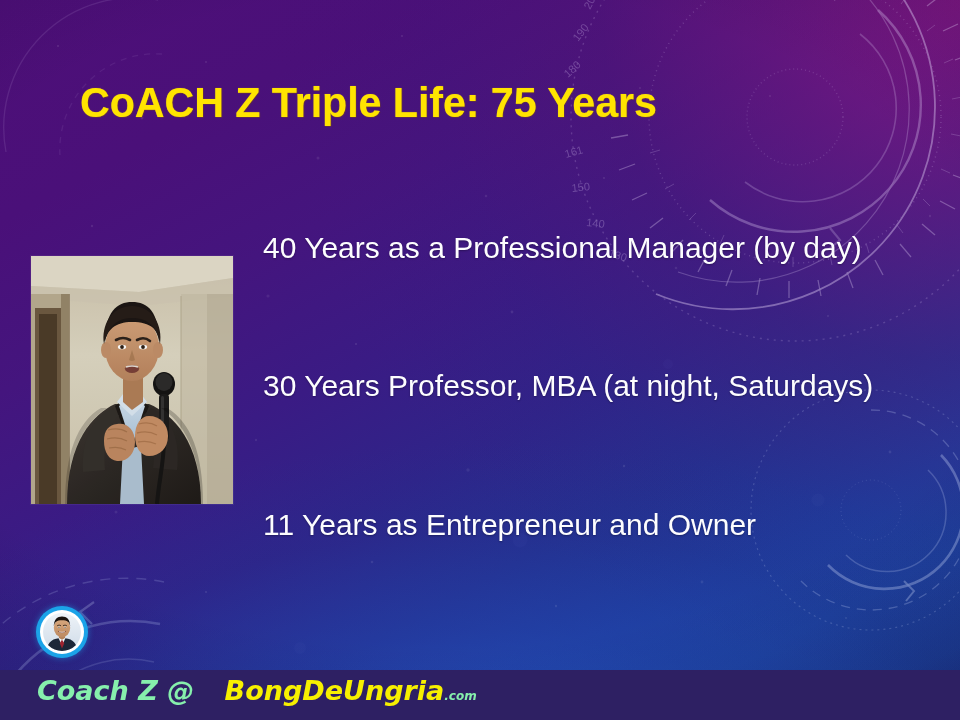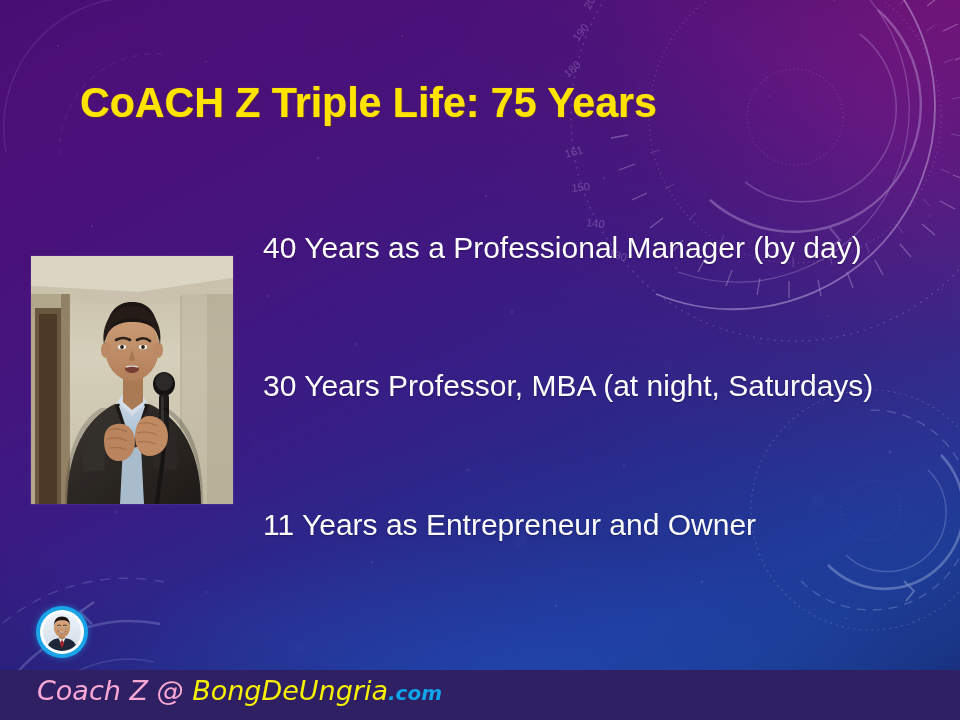--- a/index.html
+++ b/index.html
@@ -151,23 +151,23 @@
 
   .footer-text {
     position:absolute;
     left:37px; top:676px;
     font-size:27px;
     line-height:30px;
     font-style:italic;
     white-space:nowrap;
     font-family:"DejaVu Sans", sans-serif;
   }
-  .ft-white { color:#f9a8d4; font-weight:400; }
-  .ft-yellow { color:#f7f000; font-weight:normal; }
-  .ft-dotcom { color:#0ea5e9; font-weight:bold; font-size:20px; }
+  .ft-white { color:#86efac; font-weight:700; }
+  .ft-yellow { color:#f7f000; font-weight:bold;margin-left:21px; }
+  .ft-dotcom { color:#86efac; font-weight:bold; font-size:12px; }
 </style>
 </head>
 <body>
 
 <div class="slide">
 
   <div class="bg-base"></div>
   <div class="bg-magenta"></div>
   <div class="bg-blueglow"></div>
   <div class="bg-darkvignette"></div>

